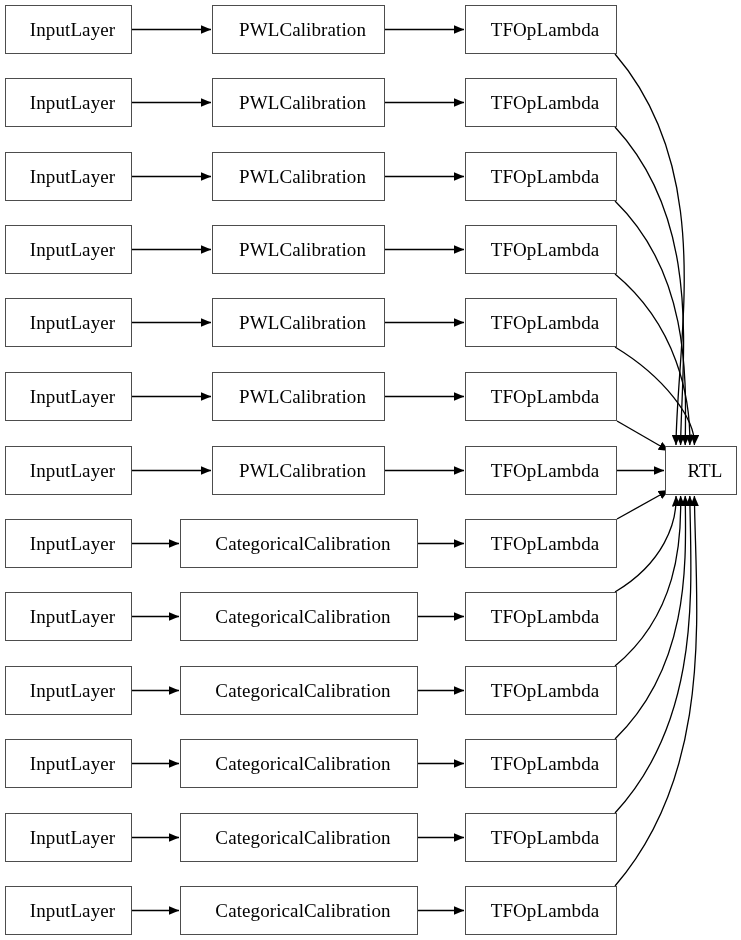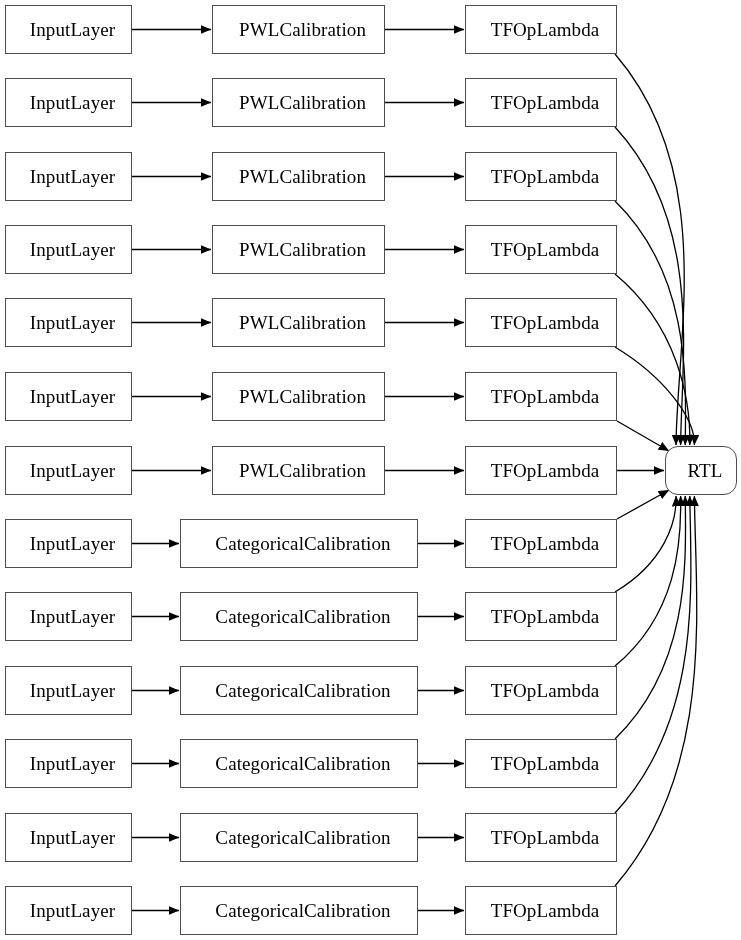--- a/index.html
+++ b/index.html
@@ -100,21 +100,21 @@
         <path d="M617,470.5 L664,470.5"></path>
         <path d="M617,519 L669,490"></path>
         <path d="M615,592 C664,562.9 677,522.16 676,496"></path>
         <path d="M615,666 C677,614.7 681.6,542.88 680.6,496"></path>
         <path d="M615,739 C690,665.8 686.2,563.3199999999999 685.2,496"></path>
         <path d="M615,813 C703,717.6 690.8,584.04 689.8,496"></path>
         <path d="M615,886 C716,768.7 695.4,604.48 694.4,496"></path>
       </g>
   </svg>
   <div id="node-layer">
-      <div class="node" style="left: 665px; top: 446px; width: 72px; height: 49px; border-radius: 13px;">
+      <div class="node" style="left: 665px; top: 446px; width: 72px; height: 49px;">
         <span class="node-label">RTL</span>
       </div>
       <div class="node" style="left: 5px; top: 5px; width: 127px; height: 49px;">
         <span class="node-label">InputLayer</span>
       </div>
       <div class="node" style="left: 212px; top: 5px; width: 173px; height: 49px;">
         <span class="node-label">PWLCalibration</span>
       </div>
       <div class="node" style="left: 465px; top: 5px; width: 152px; height: 49px;">
         <span class="node-label">TFOpLambda</span>

